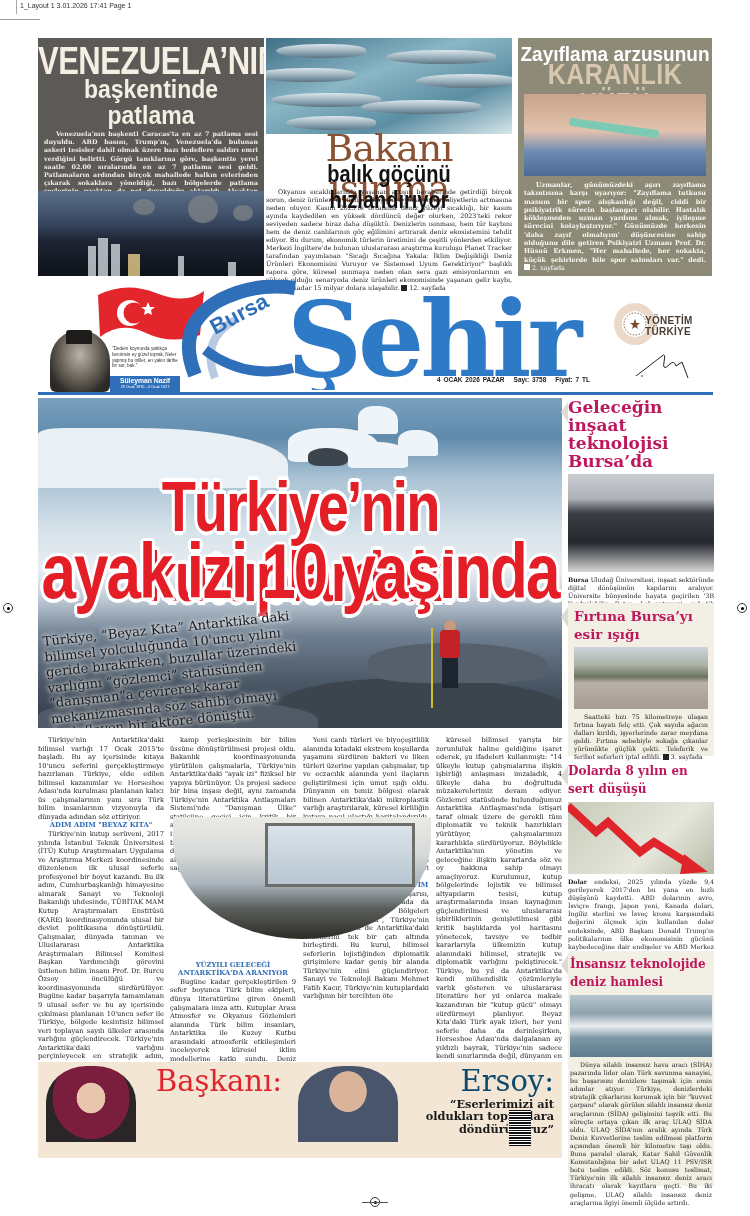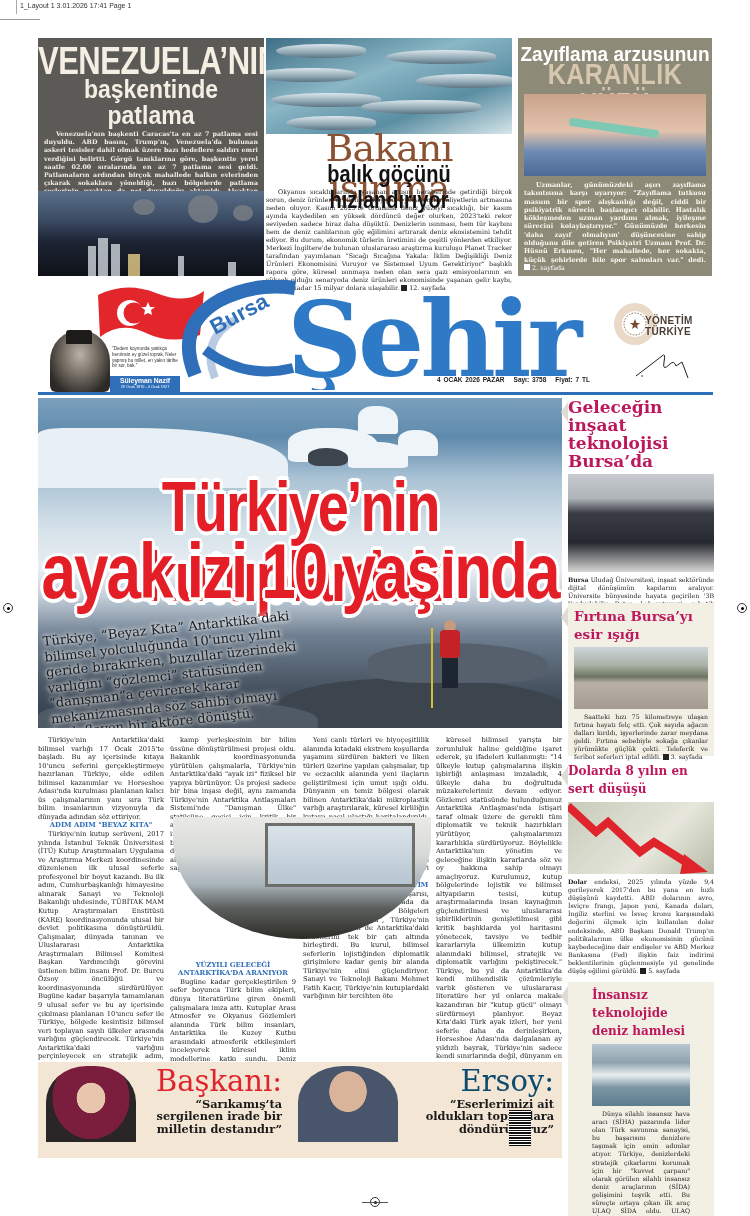--- a/index.html
+++ b/index.html
@@ -247,31 +247,30 @@
 <div class="abs rcol" style="top:762px">
   <div class="arrowtab" style="top:4px"></div>
   <div class="rhd" style="font-size:12px">Dolarda 8 yılın en sert düşüşü</div>
   <svg class="photo-dolar" style="display:block;width:146px;height:72px;margin-top:4px" viewBox="0 0 146 72">
     <polyline points="0,4 28,30 40,20 72,50 86,40 124,64" stroke="#e0242b" stroke-width="8" fill="none"></polyline>
     <polygon points="116,52 140,70 112,72" fill="#e0242b"></polygon>
   </svg>
   <div class="rbody" style="margin-top:4px;text-indent:0"><b>Dolar</b><span> endeksi, 2025 yılında yüzde 9,4 gerileyerek 2017'den bu yana en hızlı düşüşünü kaydetti. ABD dolarının avro, İsviçre frangı, Japon yeni, Kanada doları, İngiliz sterlini ve İsveç kronu karşısındaki değerini ölçmek için kullanılan dolar endeksinde, ABD Başkanı Donald Trump'ın politikalarının ülke ekonomisinin gücünü kaybedeceğine dair endişeler ve ABD Merkez Bankasına (Fed) ilişkin faiz indirimi beklentilerinin güçlenmesiyle yıl genelinde düşüş eğilimi görüldü.</span> <span class="ref">5. sayfada</span></div>
 </div>
 
-<div class="abs rcol rbox" style="top:982px;height:235px;padding:4px 24px">
+<div class="abs rcol rbox" style="top:951px;height:235px;padding:4px 2px">
   <div class="arrowtab" style="top:4px"></div>
   <div class="rhd" style="font-size:12px">İnsansız teknolojide deniz hamlesi</div>
   <div class="photo-deniz" style="height:62px;margin-top:4px"></div>
   <div class="rbody" style="margin-top:4px"><span>Dünya silahlı insansız hava aracı (SİHA) pazarında lider olan Türk savunma sanayisi, bu başarısını denizlere taşımak için emin adımlar atıyor. Türkiye, denizlerdeki stratejik çıkarlarını korumak için bir "kuvvet çarpanı" olarak görülen silahlı insansız deniz araçlarının (SİDA) gelişimini teşvik etti. Bu süreçte ortaya çıkan ilk araç ULAQ SİDA oldu. ULAQ SİDA'nın aralık ayında Türk Deniz Kuvvetlerine teslim edilmesi platform açısından önemli bir kilometre taşı oldu. Buna paralel olarak, Katar Sahil Güvenlik Komutanlığına bir adet ULAQ 11 PSV/ISR botu teslim edildi. Söz konusu teslimat, Türkiye'nin ilk silahlı insansız deniz aracı ihracatı olarak kayıtlara geçti. Bu iki gelişme, ULAQ silahlı insansız deniz araçlarına ilgiyi önemli ölçüde artırdı.</span> </div>
 </div>
 
 <div class="abs goktas">
   <div class="abs" style="left:8px;top:4px;width:90px;height:80px;border-radius:45% 45% 0 0;background:radial-gradient(ellipse at 50% 40%,#e8c6ae 0 22%,#7b1d3c 23% 60%,#2a2526 61%)"></div>
   <div class="who" style="top:4px;color:#e0242b">Başkanı:</div>
-  <div class="q" style="top:36px;width:150px">“Sarıkamış’ta sergilenen irade bir milletin destanıdır”</div>
 
 </div>
 <div class="abs ersoy">
   <div class="abs" style="left:8px;top:4px;width:100px;height:80px;border-radius:45% 45% 0 0;background:radial-gradient(ellipse at 50% 32%,#d9b39a 0 26%,#49556a 27% 100%)"></div>
   <div class="who" style="top:4px;color:#0c4a6e">Ersoy:</div>
   <div class="q" style="top:36px;width:150px">“Eserlerimizi ait oldukları topraklara döndürüyoruz”</div>
 
 </div>
 <div class="abs" style="left:38px;top:1142px;width:524px;height:16px;background:#f3e6d5"></div>
 <div class="abs barcode"></div>

